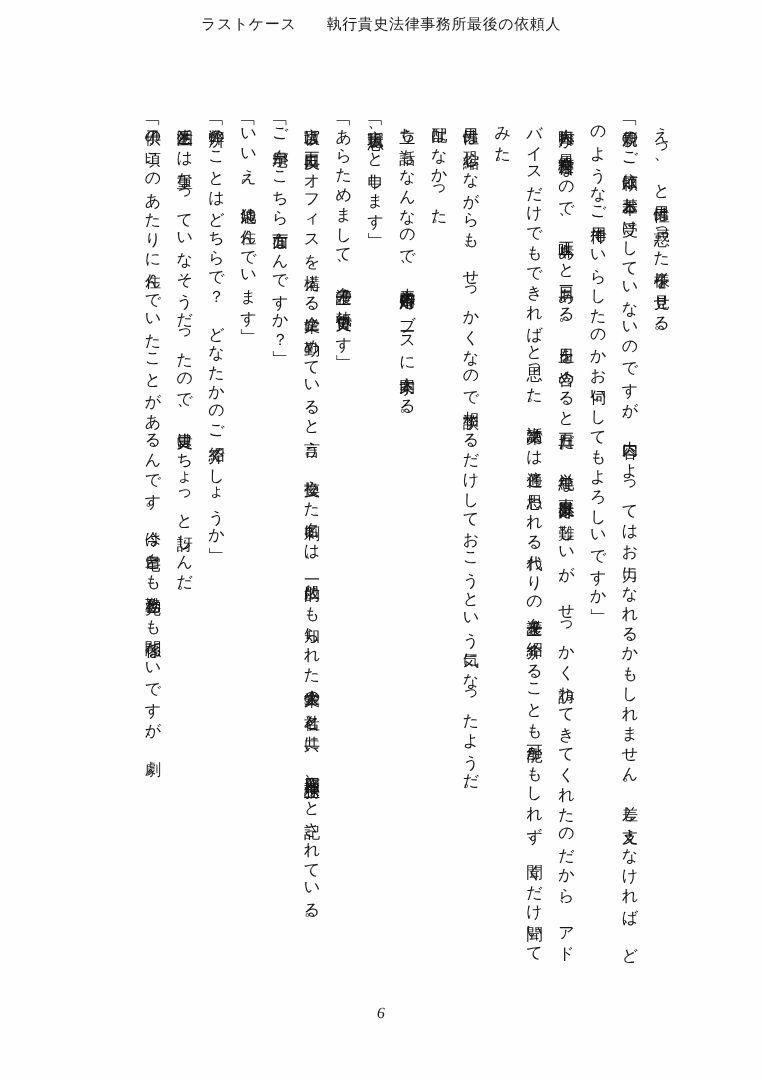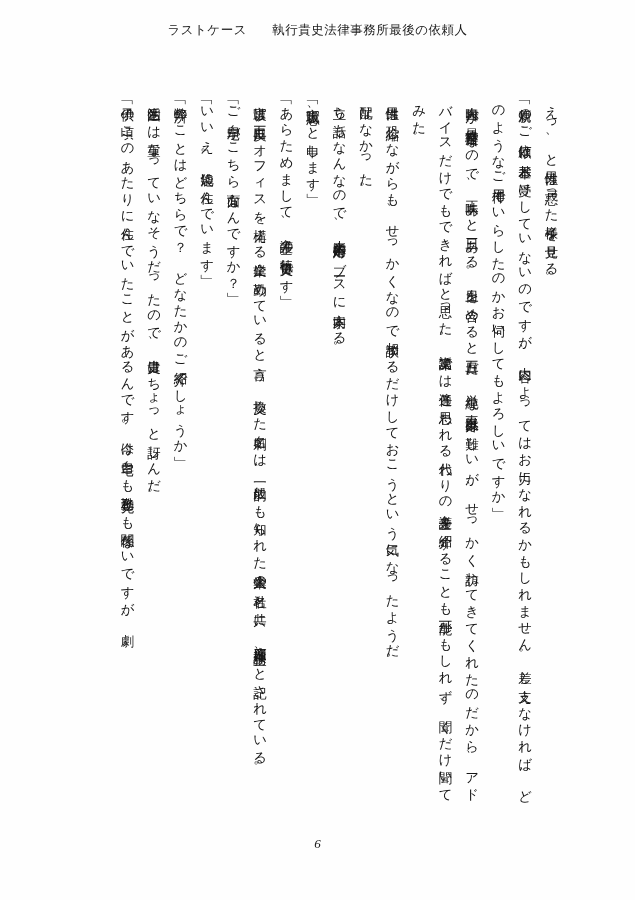--- a/index.html
+++ b/index.html
@@ -21,21 +21,21 @@
     left: 0;
     top: 0;
     width: 635px;
     height: 900px;
     background: #fefefe;
   }
 
   
   .running-header {
     position: absolute;
-    top: 22px;
+    top: 12px;
     left: 0;
     width: 635px;
     text-align: center;
     font-size: 12.5px;
     letter-spacing: 0.5px;
     color: #1a1a1a;
     white-space: nowrap;
   }
   .running-header .sep {
     display: inline-block;

